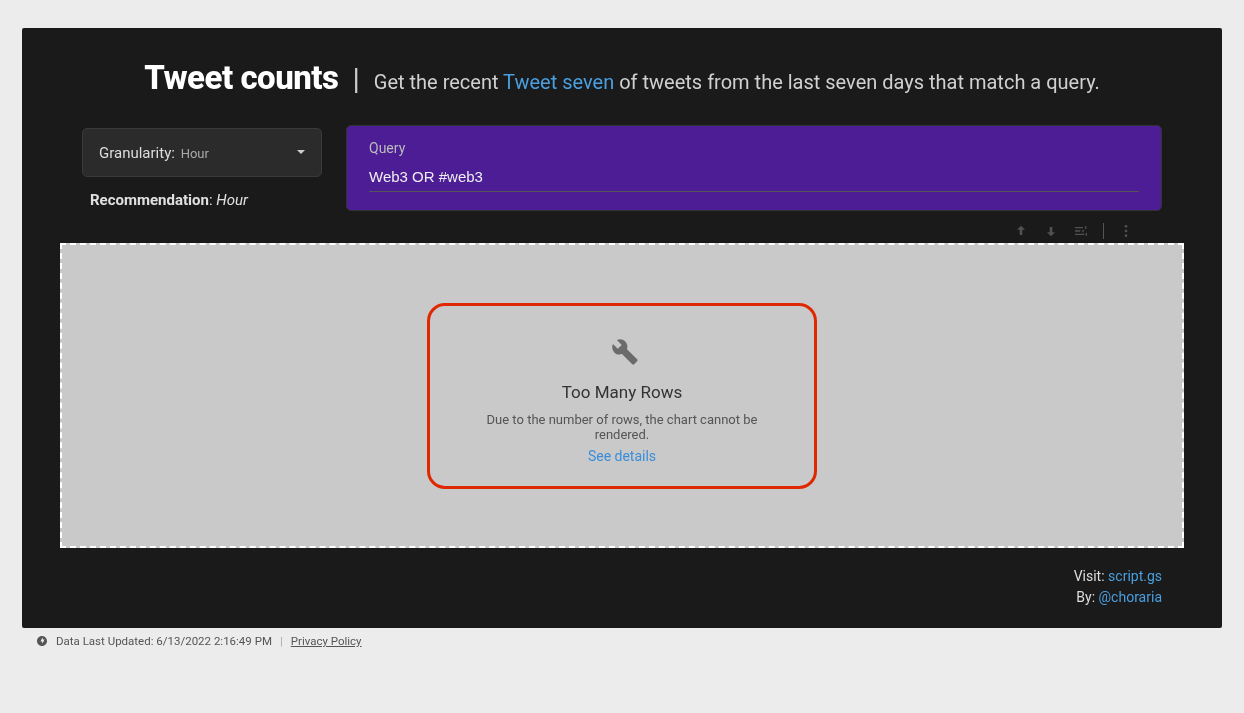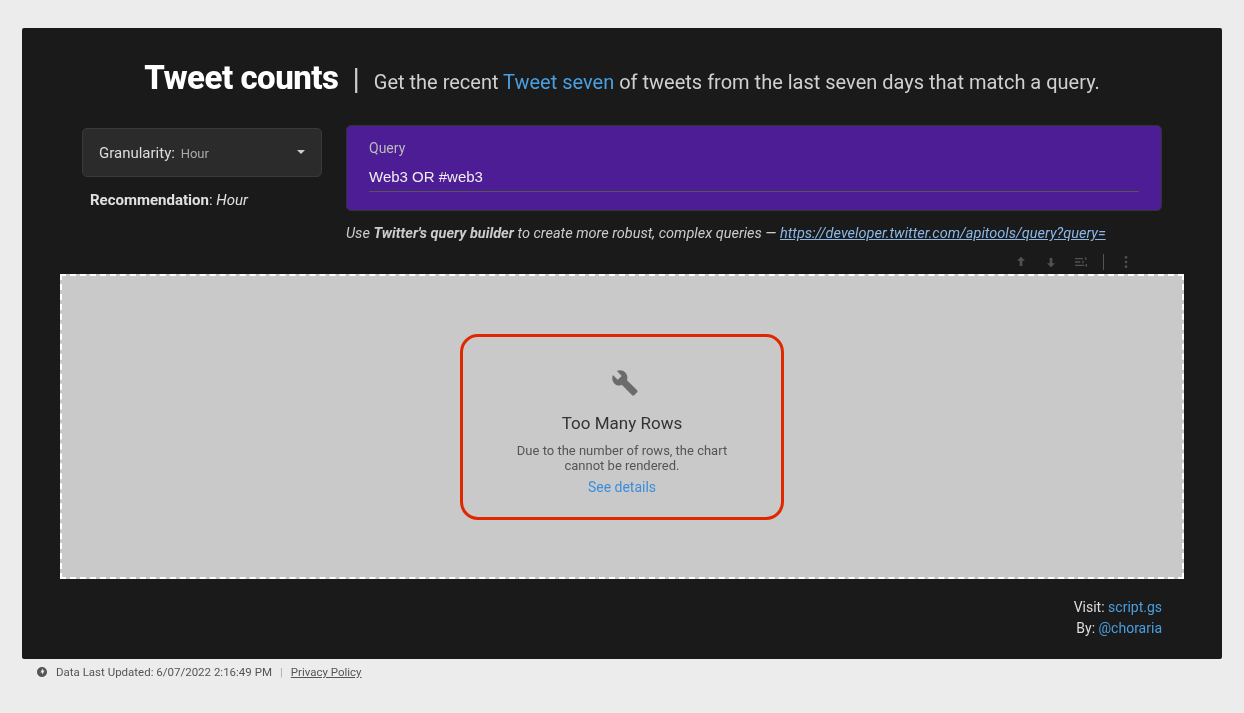--- a/index.html
+++ b/index.html
@@ -123,21 +123,21 @@
     position: relative;
     display: flex;
     align-items: center;
     justify-content: center;
   }
   .error-box {
     border: 3px solid #e02800;
     border-radius: 18px;
     padding: 26px 50px 22px 50px;
     text-align: center;
-    width: 324px;
+    width: 390px;
     color: #333;
   }
   .wrench {
     width: 34px; height: 34px;
     margin: 0 auto 16px auto;
     display: block;
     fill: #6b6b6b;
   }
   .err-title { font-size: 17px; color: #333; margin-bottom: 10px; }
   .err-msg { font-size: 13px; color: #555; margin-bottom: 6px; }
@@ -189,23 +189,20 @@
         <span class="rec-label">Recommendation</span><span>: </span><span class="rec-value">Hour</span>
       </div>
     </div>
 
     <div class="query-card">
       <div class="query-label">Query</div>
       <input class="query-input" type="text" value="Web3 OR #web3" style="">
     </div>
   </div>
 
-  <div class="hint">
-    <span>Use </span><span class="bold">Twitter's query builder</span><span> to create more robust, complex queries — </span><a>https://developer.twitter.com/apitools/query?query=</a>
-  </div>
 
   <div class="chart-toolbar">
     <svg class="ico" viewBox="0 0 24 24">
         <path fill="currentColor" d="M12 4l-6 6h4v8h4v-8h4z"></path>
       </svg>
     <svg class="ico" viewBox="0 0 24 24">
         <path fill="currentColor" d="M12 20l6-6h-4V6h-4v8H6z"></path>
       </svg>
     <svg class="ico" viewBox="0 0 24 24">
         <path fill="currentColor" d="M3 6h12v2H3zM3 11h8v2H3zM3 16h14v2H3zM18 5h2v4h-2zM14 10h2v4h-2zM19 15h2v4h-2z"></path>
@@ -237,16 +234,16 @@
       <span>By: </span><a class="link-blue">@choraria</a>
     </div>
   </div>
 
 </div>
 
 <div class="statusbar">
   <svg class="bolt" viewBox="0 0 24 24">
       <path d="M12 2C6.5 2 2 6.5 2 12s4.5 10 10 10 10-4.5 10-10S17.5 2 12 2zm1 15l-1-4H9l4-8 1 4h3l-4 8z"></path>
     </svg>
-  <span>Data Last Updated: 6/07/2022 2:16:49 PM</span>
+  <span>Data Last Updated: 6/13/2022 2:16:49 PM</span>
   <span class="sep">|</span>
   <a>Privacy Policy</a>
 </div>
 
 </body></html>

